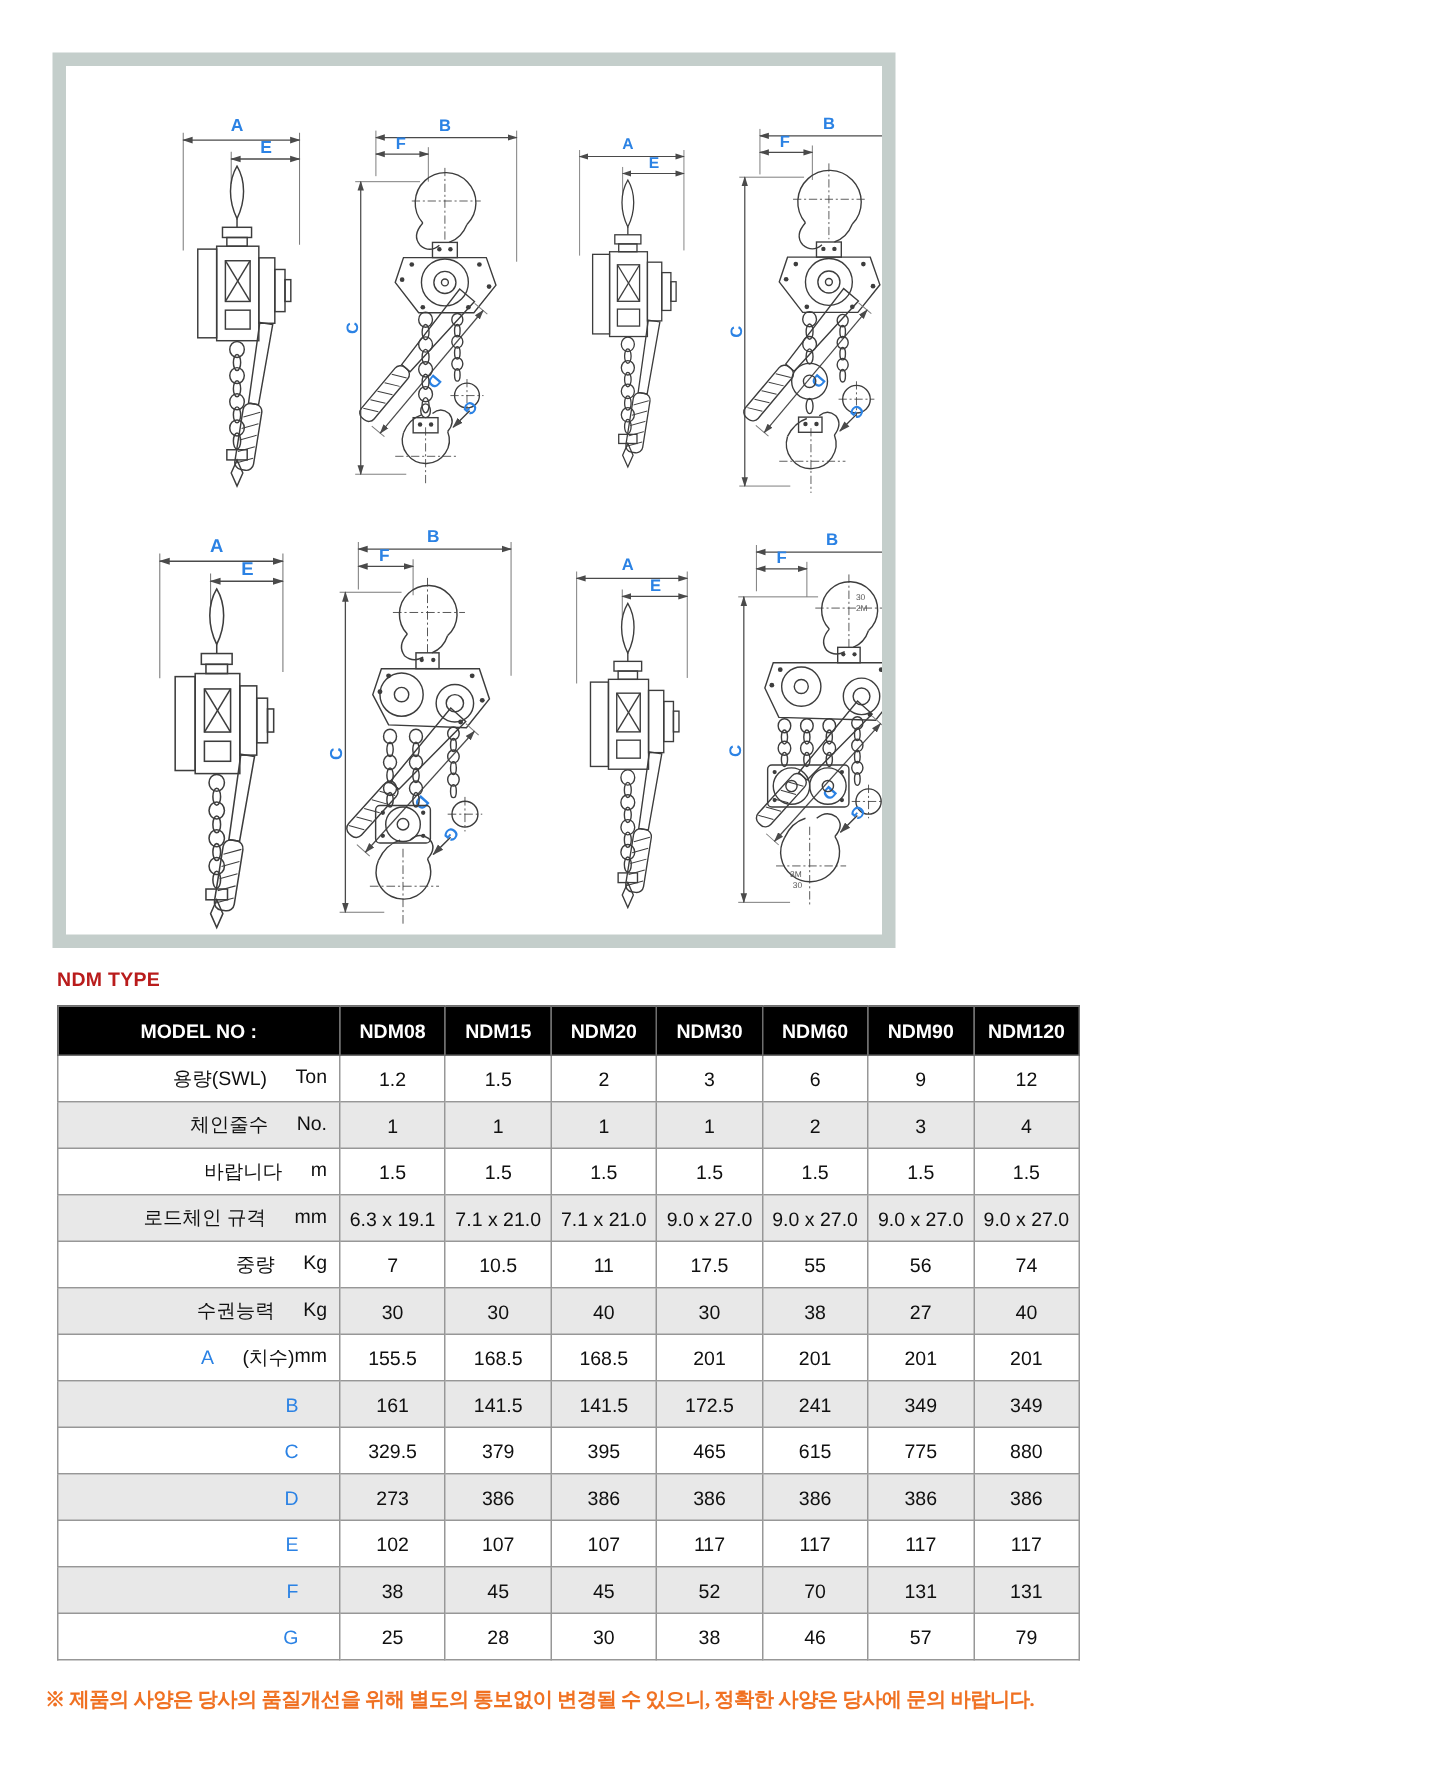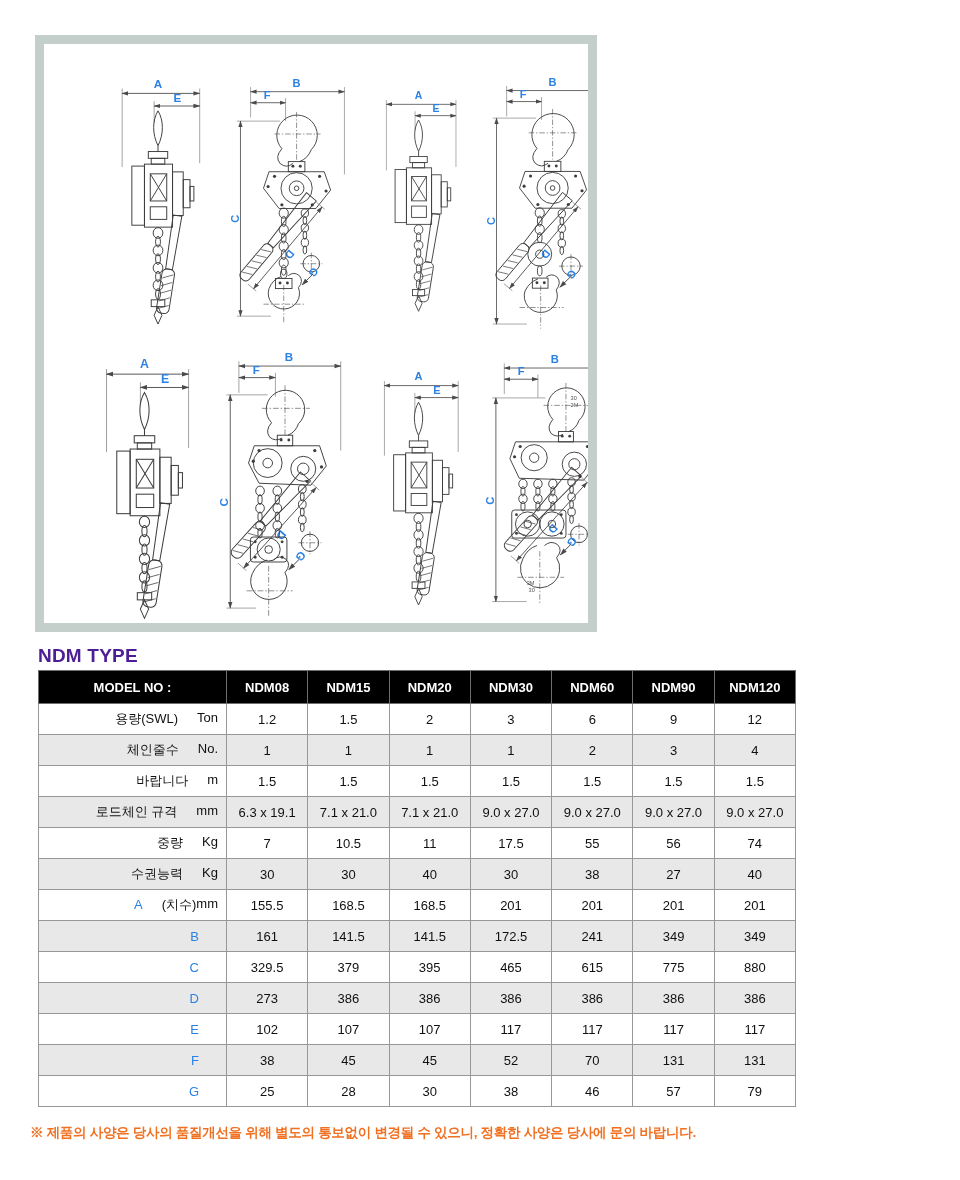--- a/index.html
+++ b/index.html
@@ -18,37 +18,37 @@
     {stroke:#3d3d3d;fill:none;stroke-width:1}
   .draw .bolt{fill:#3d3d3d;stroke:none}
   .dim{stroke:#4a4a4a;stroke-width:0.9;fill:none}
   .ext{stroke:#7a7a7a;stroke-width:0.7;fill:none}
   .dash{stroke-dasharray:6 2 1.5 2;stroke-width:0.6 !important}
   .lbl{fill:#2b82e4;font:bold 12px "Liberation Sans",sans-serif;stroke:none}
   .tinytext{fill:#555;font:6px "Liberation Sans",sans-serif;stroke:none}
   .hatch line{stroke:#3d3d3d;stroke-width:0.7}
 
   
-  .section-title{position:absolute;left:38px;top:645px;font-size:19px;font-weight:bold;color:#4c1d95;letter-spacing:.2px}
+  .section-title{position:absolute;left:38px;top:645px;font-size:13px;font-weight:bold;color:#b91c1c;letter-spacing:.2px}
 
   
-  table.spec{position:absolute;left:38px;top:670px;width:758px;border-collapse:collapse;
+  table.spec{position:absolute;left:38px;top:670px;width:682px;border-collapse:collapse;
     table-layout:fixed;font-size:13px;color:#101010}
   table.spec col.c0{width:188px}
   table.spec th{background:#000;color:#fff;font-weight:bold;height:32px;border:1px solid #6e6e6e;font-size:13px;padding:0}
   table.spec td{border:1px solid #979797;text-align:center;height:30px;padding:0;background:#fff}
   table.spec td.lab{text-align:right;padding:0 8px 0 10px}
   table.spec tr.g td{background:#e8e8e8}
   .ru{float:right}
   .rl2{margin-left:19px}
   .blue{color:#2b82e4}
 
   
   .footnote{position:absolute;left:30px;top:1124px;width:922px;white-space:nowrap;
-    font-family:Liberation Sans, sans-serif;font-weight:bold;font-size:13.5px;color:#f07122;letter-spacing:-.3px}
+    font-family:Liberation Serif, serif;font-weight:bold;font-size:13.5px;color:#f07122;letter-spacing:-.3px}
 </style>
 </head>
 <body>
 
 <svg width="0" height="0" style="position:absolute" aria-hidden="true">
   <defs>
     <marker id="arr" viewBox="0 0 10 10" refX="9" refY="5" markerWidth="8" markerHeight="8" orient="auto-start-reverse">
       <path d="M10 5 L0 1.8 L0 8.2 Z" fill="#4a4a4a"></path>
     </marker>
   </defs>

